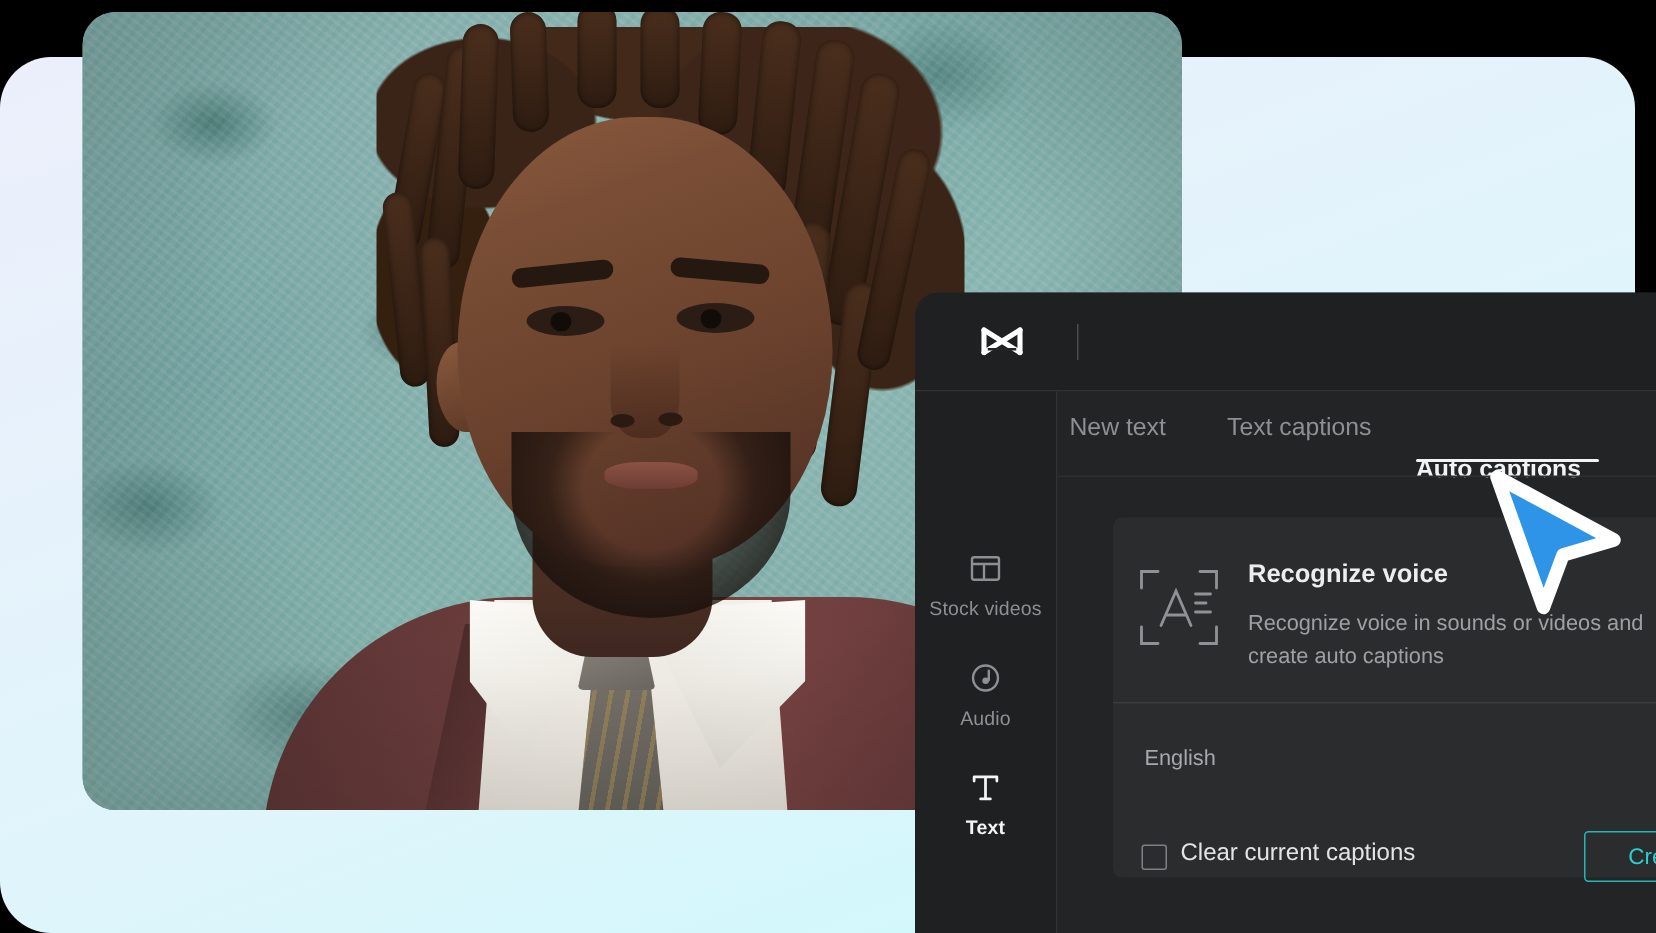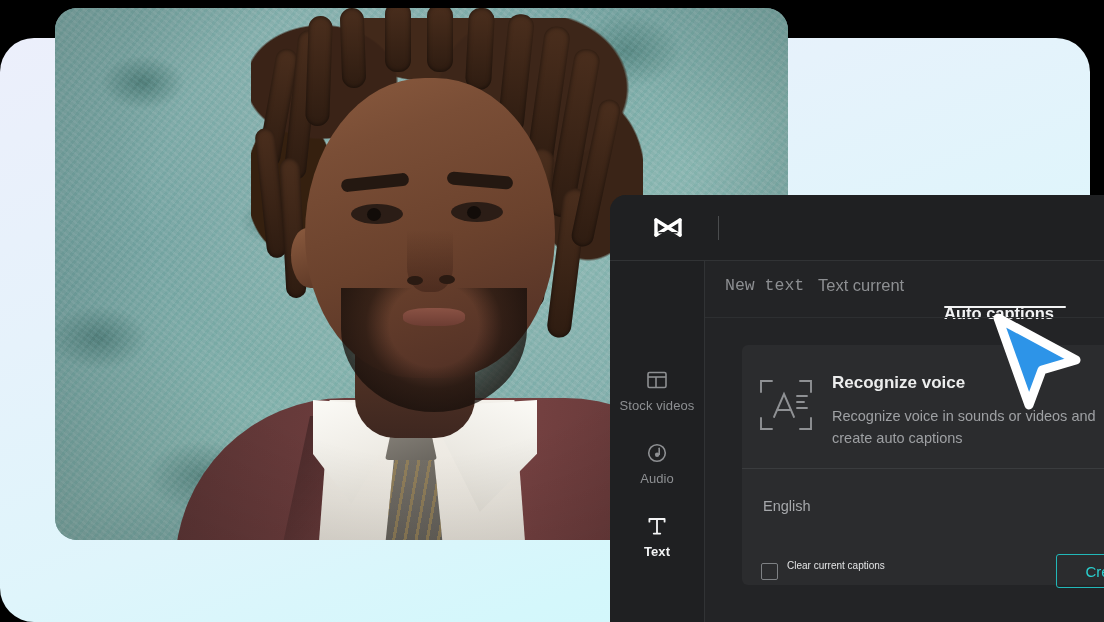--- a/index.html
+++ b/index.html
@@ -158,21 +158,21 @@
 
   .panel-card2{position:absolute;left:37px;top:208px;width:424px;height:116px;background:#2b2c2e;border-radius:0 0 6px 6px;}
   .divline{position:absolute;left:37px;top:207px;width:424px;height:1px;background:#3a3c3e;}
 
   .lang-label{position:absolute;left:58px;top:237px;font-size:14.5px;color:#a6a8ab;}
   .lang-select{position:absolute;left:148px;top:225px;width:232px;height:38px;background:#3a3c3e;border-radius:4px;cursor:pointer;}
   .lang-value{position:absolute;left:16px;top:10px;font-size:15px;color:#eceded;}
   .chev{position:absolute;right:16px;top:15px;width:11px;height:7px;}
 
   .cb-box{position:absolute;left:56px;top:302px;width:15px;height:15px;border:1.4px solid #7e8184;border-radius:2px;cursor:pointer;background:transparent;}
-  .cb-label{position:absolute;left:82px;top:299px;font-size:10px;color:#e3e4e5;cursor:pointer;}
+  .cb-label{position:absolute;left:82px;top:299px;font-size:16px;color:#e3e4e5;cursor:pointer;}
   .create-btn{
     position:absolute;left:351px;top:293px;width:102px;height:32px;
     border:1.3px solid #22b8b8;border-radius:3px;background:transparent;
     color:#2ad0cf;font-size:15px;font-family:"Liberation Sans",sans-serif;
     display:flex;align-items:center;justify-content:center;cursor:pointer;
   }
 
   
   .cursor{position:absolute;left:984px;top:308px;width:100px;height:105px;pointer-events:none;}
 </style>
@@ -280,22 +280,22 @@
           </svg>
         </span>
         <span class="lbl">Text</span>
       </div>
     </div>
     <div class="side-div"></div>
 
     <div class="content">
 
       <div class="tabs">
-        <div class="tab" style="left:20px;font-family:Liberation Mono, monospace;">New text</div>
-        <div class="tab" style="left:113px;">Text current</div>
+        <div class="tab" style="left:8px;">New text</div>
+        <div class="tab" style="left:113px;">Text captions</div>
         <div class="tab active" style="left:239px;">Auto captions</div>
         <div class="tab-underline" style="left:239px;top:45px;width:122px;"></div>
       </div>
       <div class="tabs-line"></div>
 
       <div class="panel-card">
         <span class="rv-icon">
           <svg viewBox="0 0 56 56" width="56" height="56">
             <g fill="none" stroke="#8f9194" stroke-width="1.9" stroke-linecap="round">
               <path d="M3 15 L3 4 L14 4"></path>

